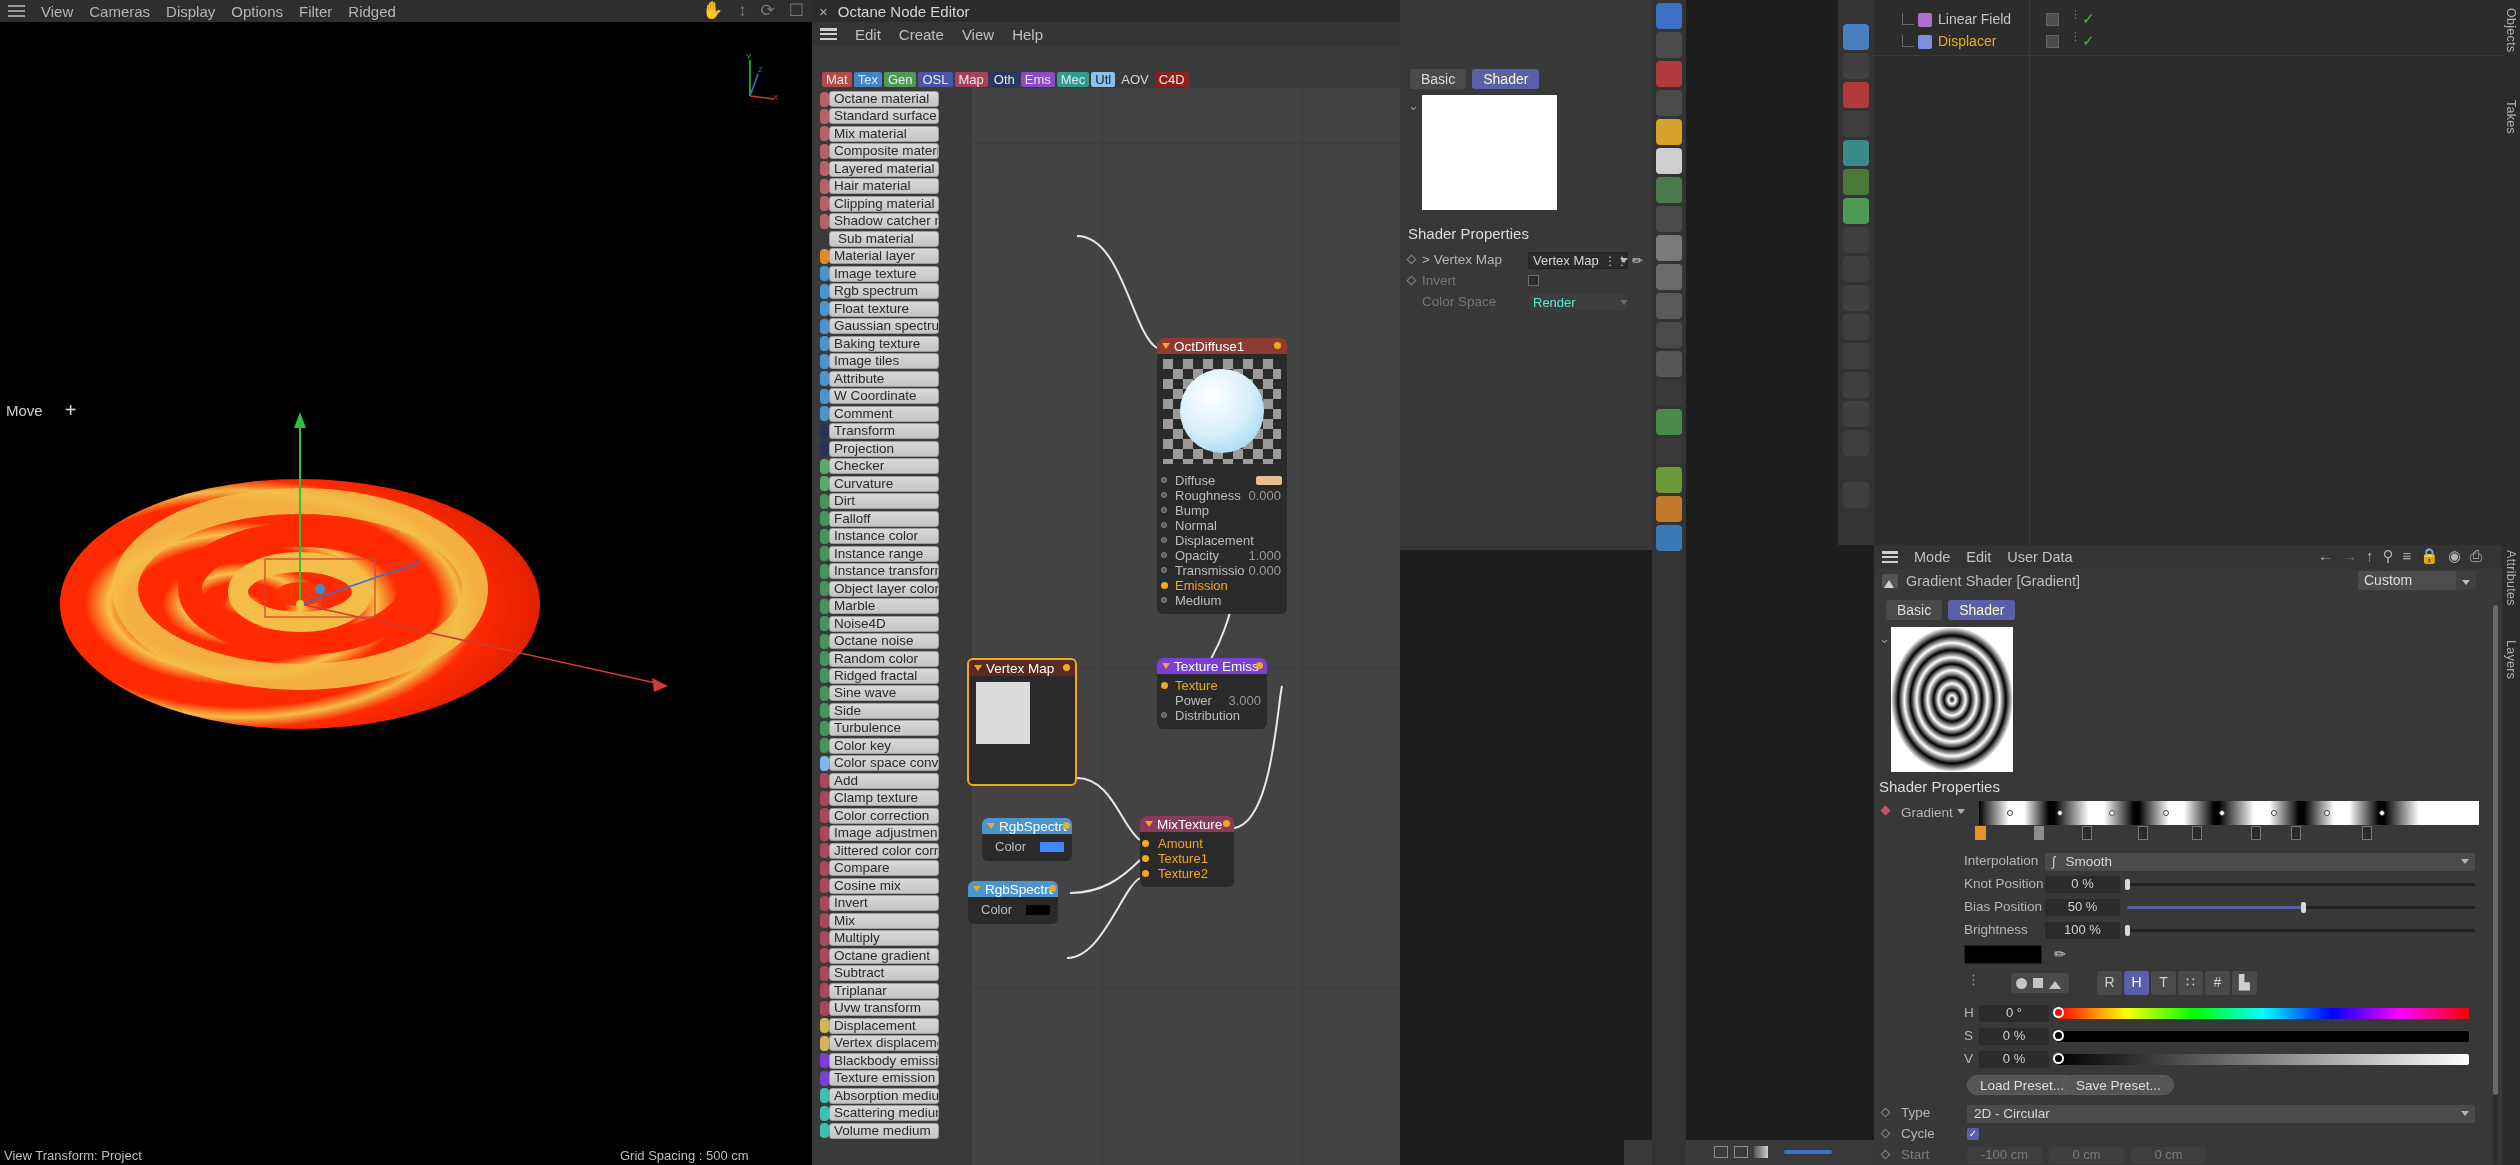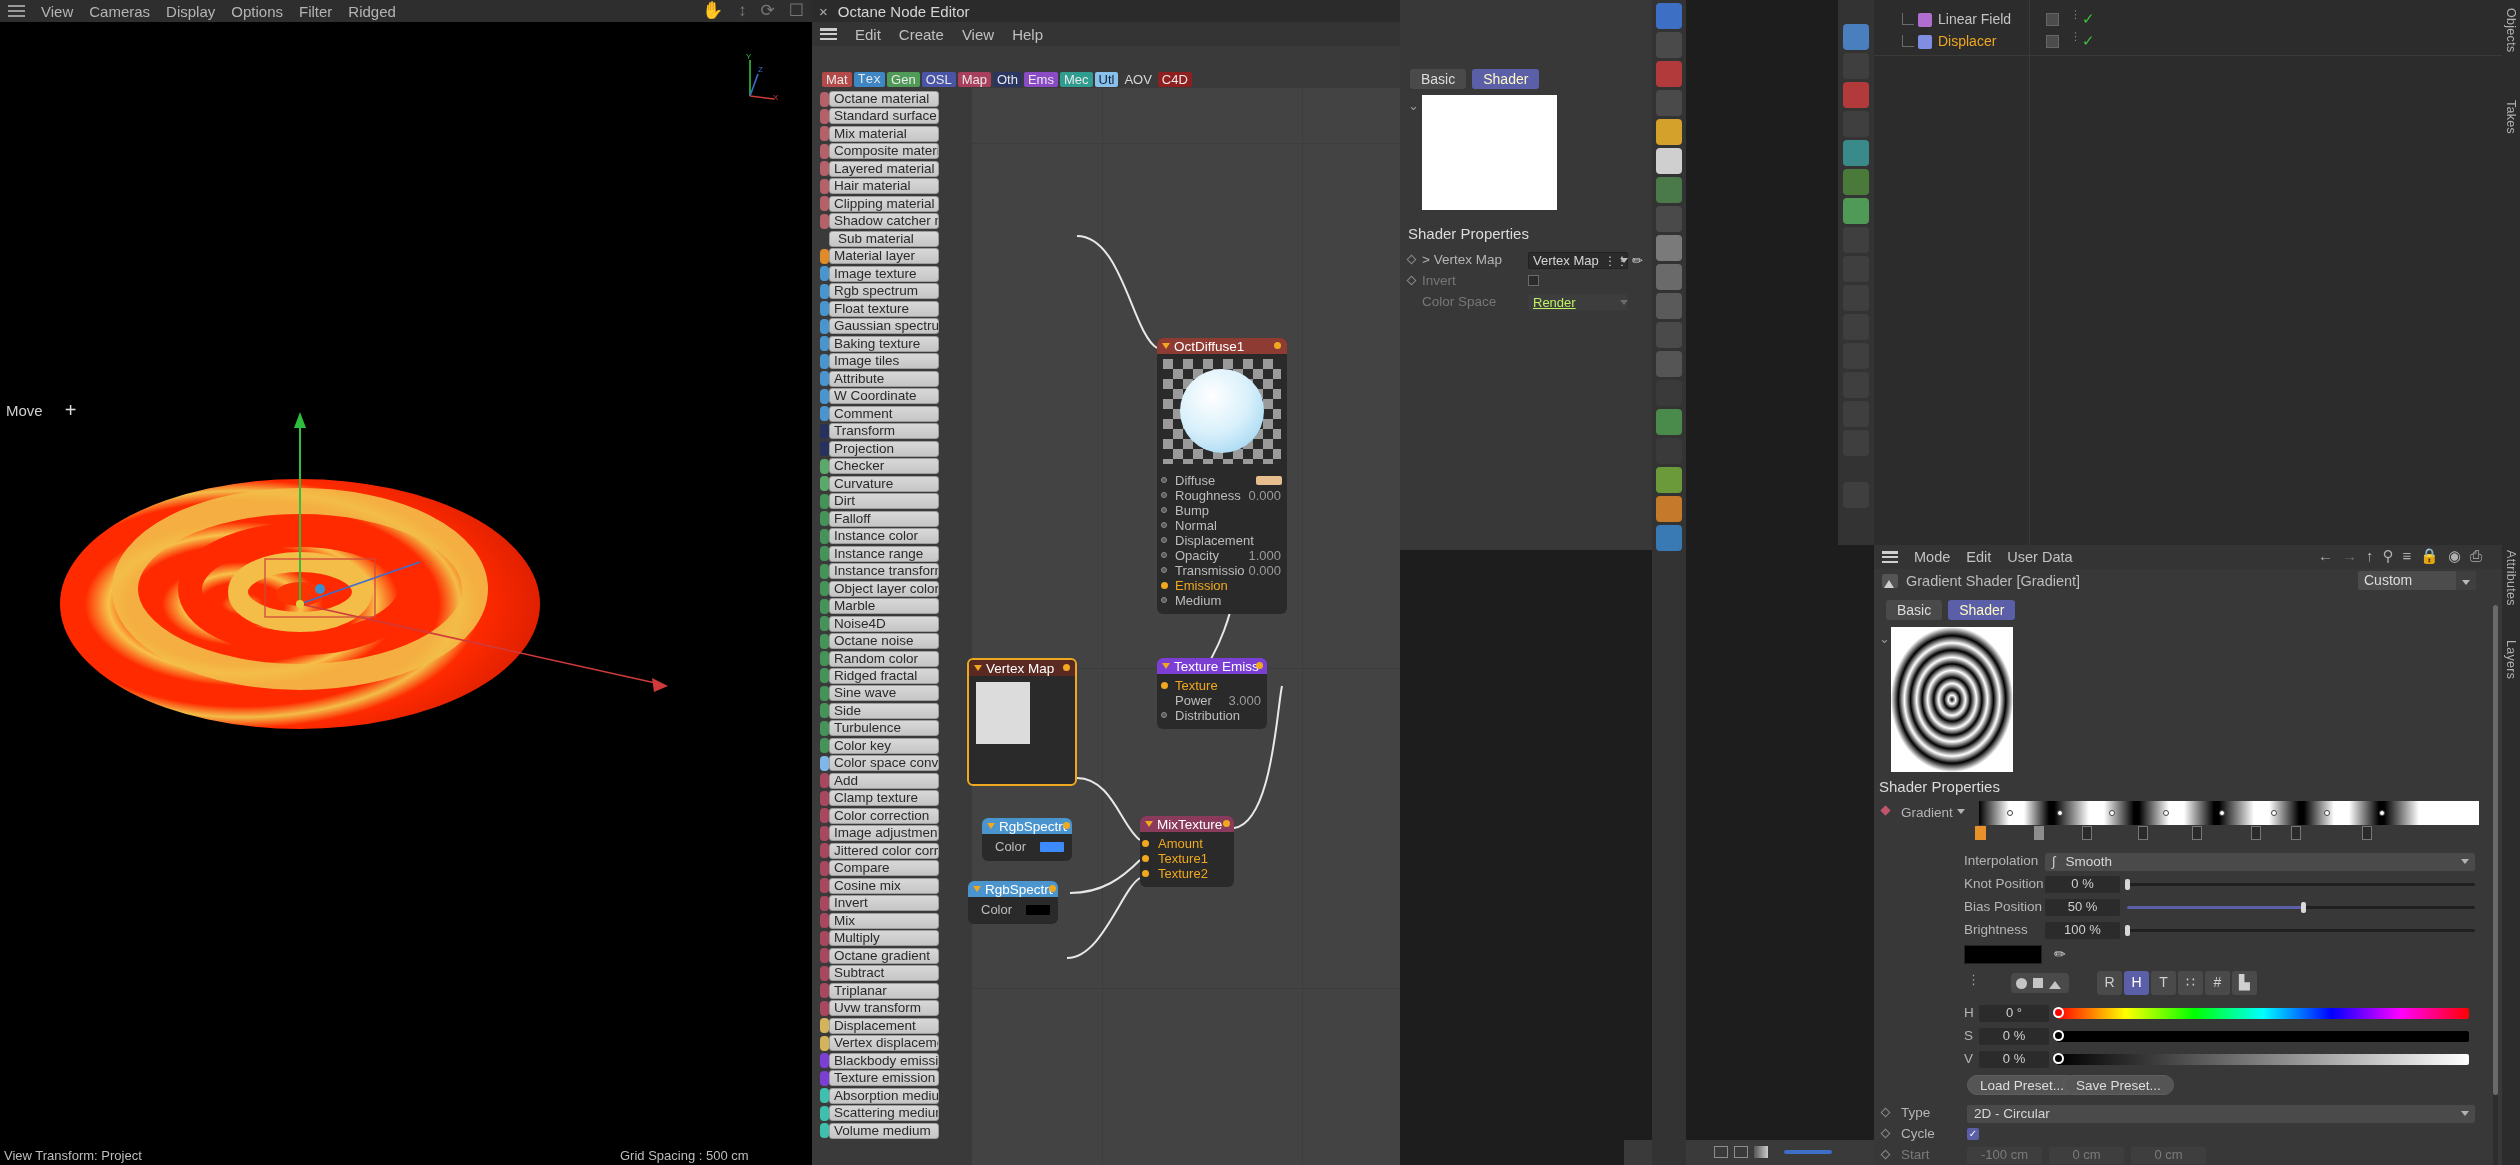--- a/index.html
+++ b/index.html
@@ -91,21 +91,21 @@
   #sp-chev{ position:absolute; left:8px; top:98px; color:#9a9a9a; font-size:13px;}
   #sp-title{ position:absolute; left:8px; top:225px; font-size:15px; color:#dcdcdc;}
   .sp-row{ position:absolute; left:8px; width:236px; height:19px; font-size:13.5px;}
   .sp-diamond{ position:absolute; left:0; top:4px; width:7px;height:7px; border:1px solid #888;
      transform:rotate(45deg);}
   .sp-lbl{ position:absolute; left:14px; top:0; color:#b5b5b5; white-space:nowrap;}
   .sp-lbl.dim{ color:#777;}
   .sp-field{ position:absolute; left:120px; top:0; width:100px; height:17px; background:#2b2b2b;
      border:1px solid #222; border-radius:2px; color:#d5d5d5; font-size:13px; padding-left:4px;
      line-height:16px;}
-  .sp-field.dim{ color:#bef264; background:#3d3d3d; border-color:#3a3a3a;text-decoration:underline;}
+  .sp-field.dim{ color:#5eead4; background:#3d3d3d; border-color:#3a3a3a;}
   .sp-check{ position:absolute; left:120px; top:2px; width:11px;height:11px; background:#2b2b2b;
      border:1px solid #6a6a6a;}
 
   
   #iconRail{ left:1652px; top:0; width:34px; height:1165px; background:#333;}
   #iconRail2{ left:1838px; top:0; width:36px; height:545px; background:#333;}
   .rail-ico{ width:26px;height:26px; margin:3px auto; border-radius:4px; position:relative;}
 
   
   #objMgr{ left:1874px; top:0; width:628px; height:545px; background:#2c2c2c; }
@@ -266,21 +266,21 @@
       </div>
     <span>Edit</span>
     <span>Create</span>
     <span>View</span>
     <span>Help</span>
   </div>
 
 
   <div id="ne-tabs" class="abs">
       <span class="ctab" style="background: rgb(179, 74, 74);">Mat</span>
-      <span class="ctab" style="background: rgb(63, 135, 196); font-family: Liberation Mono, monospace;">Tex</span>
+      <span class="ctab" style="background: rgb(63, 135, 196);">Tex</span>
       <span class="ctab" style="background: rgb(79, 154, 87);">Gen</span>
       <span class="ctab" style="background: rgb(74, 85, 168);">OSL</span>
       <span class="ctab" style="background: rgb(168, 63, 92);">Map</span>
       <span class="ctab" style="background: rgb(42, 53, 96);">Oth</span>
       <span class="ctab" style="background: rgb(138, 75, 196);">Ems</span>
       <span class="ctab" style="background: rgb(47, 156, 143);">Mec</span>
       <span class="ctab" style="background: rgb(138, 193, 234); color: rgb(16, 35, 58);">Utl</span>
       <span class="ctab" style="background: rgb(58, 58, 58); color: rgb(216, 216, 216); text-align: right;">AOV</span>
       <span class="ctab" style="background: rgb(142, 31, 31);">C4D</span>
     </div>

